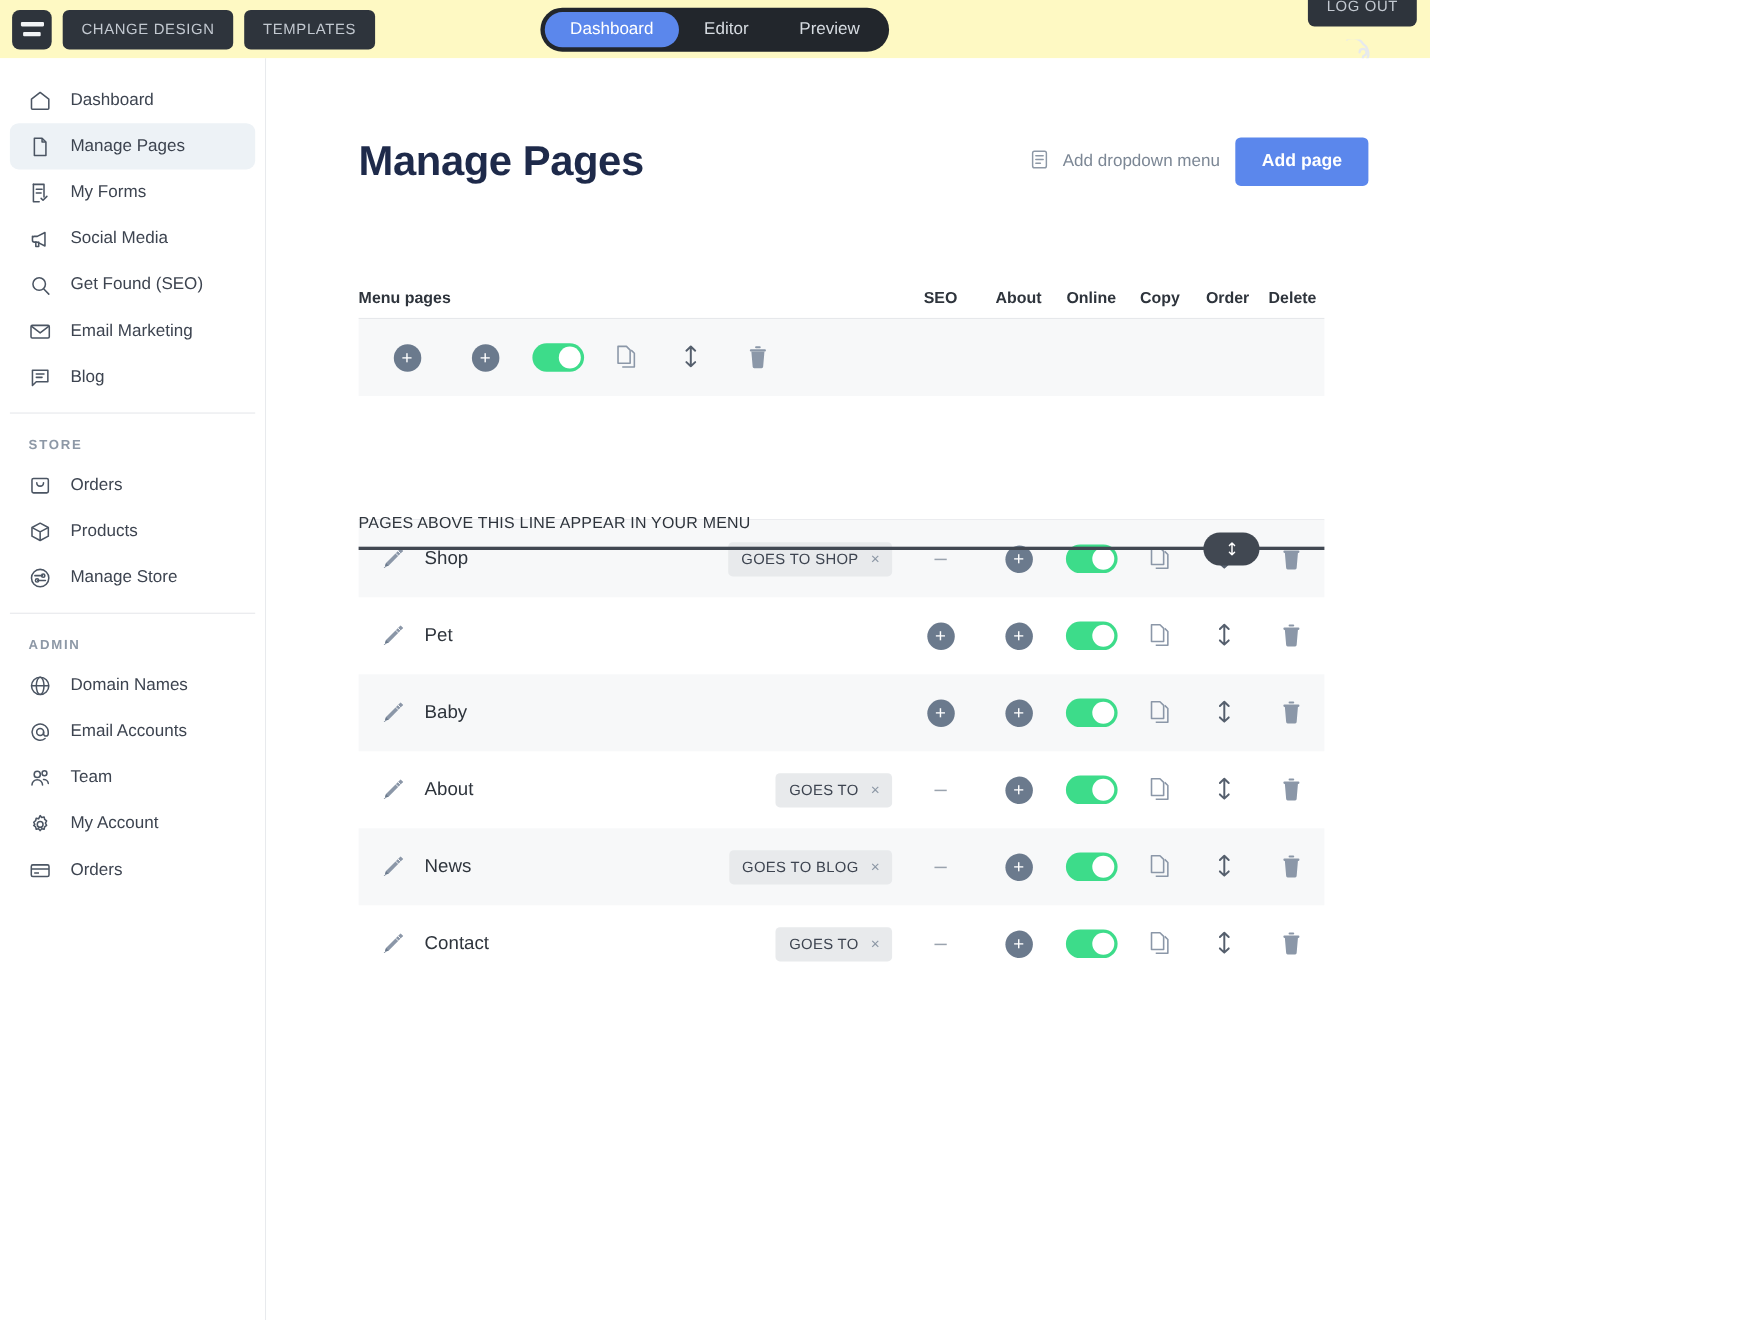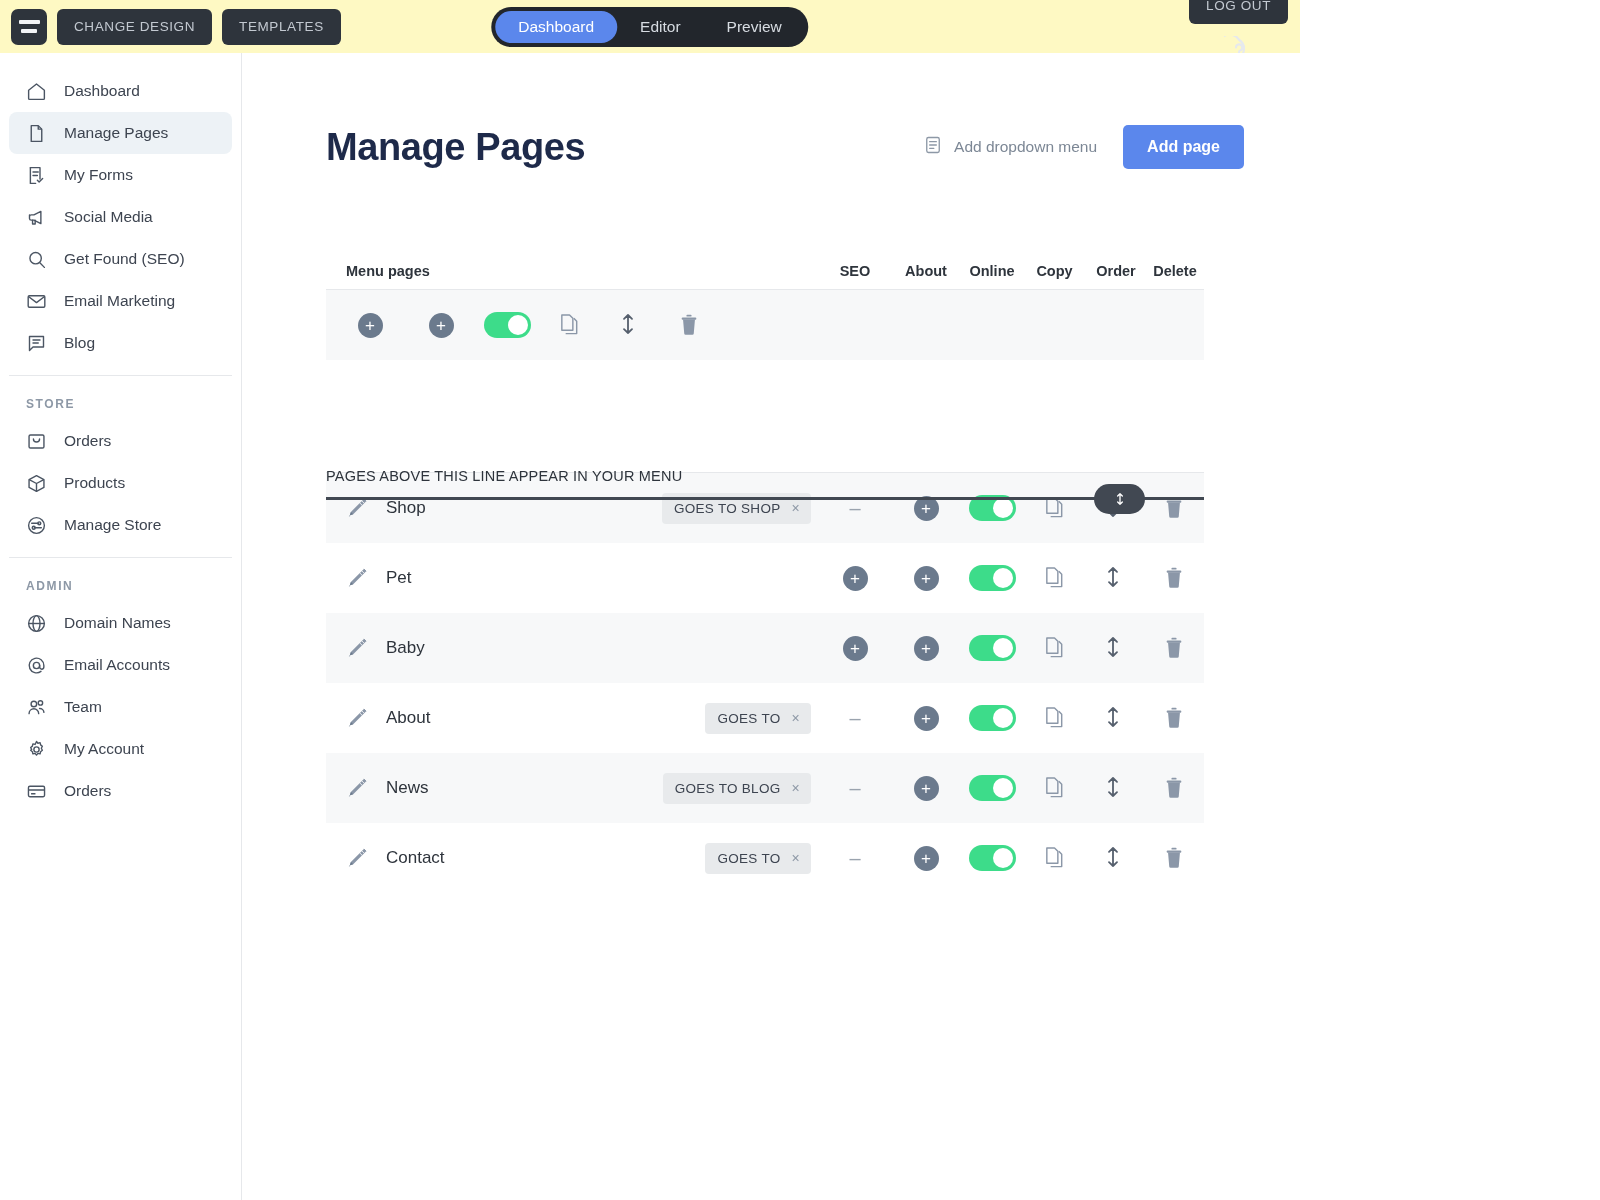--- a/index.html
+++ b/index.html
@@ -73,36 +73,36 @@
     padding: 10px 0 9px 26px; font-weight: 600;
   }
 
   
   .main { position: absolute; top: 53px; left: 242px; width: 1358px; height: 1147px; background:#fff; }
   .page-head {
     display: flex; align-items: center;
     padding: 72px 0 0 84px;
   }
   .page-title { font-size: 38px; font-weight: 700; color: #1e2a4a; letter-spacing: -.4px; }
-  .head-actions { margin-left: auto; display: flex; align-items: center; gap: 26px; margin-right: 356px; }
+  .head-actions { margin-left: auto; display: flex; align-items: center; gap: 14px; margin-right: 356px; }
   .dropdown-btn {
     display: flex; align-items: center; gap: 11px;
     color: #7c8795; font-size: 15.5px; cursor: pointer;
   }
   .addpage-btn {
     background: #5b87ec; color: #fff; font-size: 16px; font-weight: 700;
     padding: 0 24px; height: 44px; border-radius: 5px; border: none;
     display:flex; align-items:center; cursor: pointer; font-family: inherit;
   }
 
   
   .table { position: absolute; top: 196px; left: 84px; width: 878px; }
   .thead {
     display: flex; align-items: flex-end; height: 30px;
-    font-size: 14.5px; color: #2e343c; font-weight: 600; margin-left: 20px;
+    font-size: 14.5px; color: #2e343c; font-weight: 600;
   }
   .th-name { flex: 1; }
   .col { width: 67px; text-align: center; flex: 0 0 67px; }
   .col-seo   { flex: 0 0 72px; width: 72px; }
   .col-urls  { flex: 0 0 70px; width: 70px; }
   .col-online{ flex: 0 0 62px; width: 62px; }
   .col-copy  { flex: 0 0 63px; width: 63px; }
   .col-order { flex: 0 0 60px; width: 60px; }
   .col-del   { flex: 0 0 58px; width: 58px; }
 

